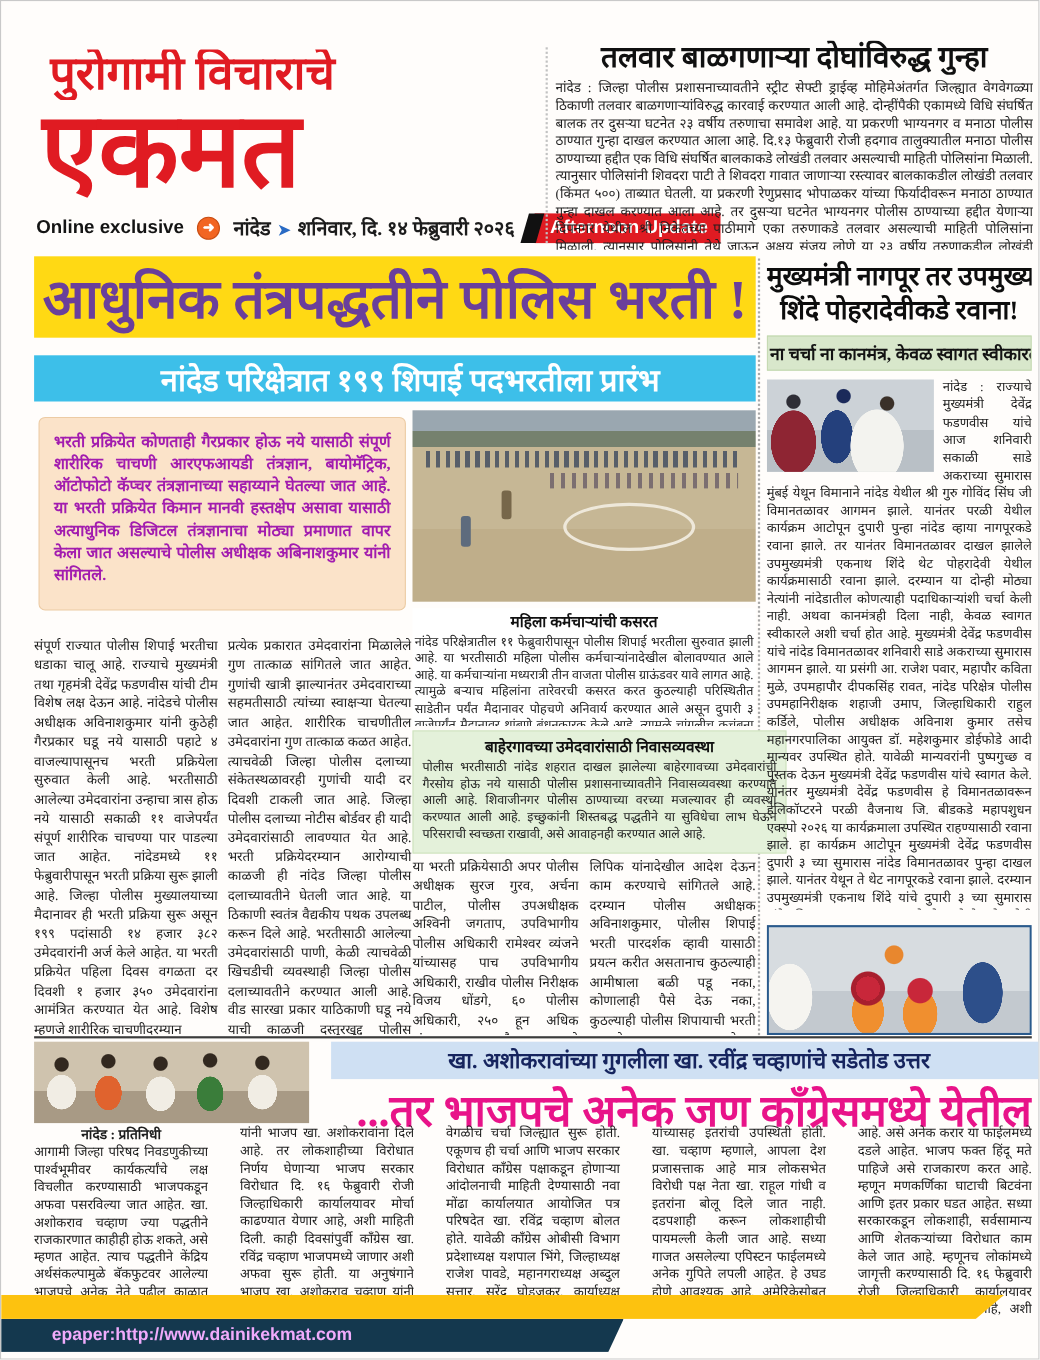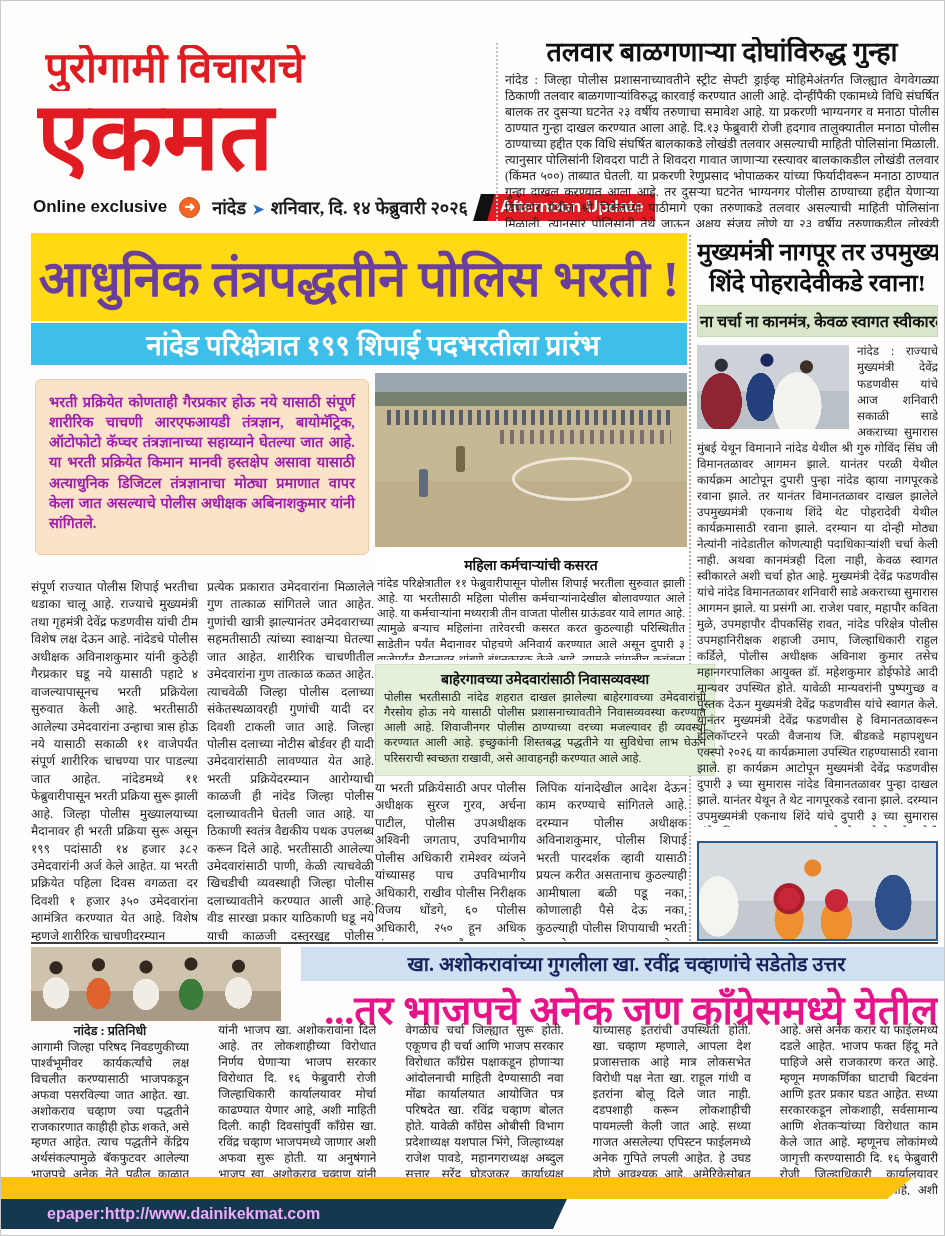--- a/index.html
+++ b/index.html
@@ -18,21 +18,21 @@
   .afternoon-badge { position:relative; margin-left:6px; background:#e01b22; color:#fff; font-family:"Liberation Sans","DejaVu Sans",sans-serif; font-weight:bold; font-size:17px; padding:3px 12px 4px 14px; white-space:nowrap; }
   .afternoon-badge::before { content:""; position:absolute; left:-9px; top:0; width:14px; height:100%; background:#111; transform:skewX(-16deg); }
 
   
   .v-divider-top { position:absolute; left:495px; top:42px; height:178px; border-left:2px dotted #c2c2c2; }
   .tr-article { position:absolute; left:504px; top:36px; width:434px; height:190px; overflow:hidden; }
   .tr-headline { font-size:27px; font-weight:bold; text-align:center; color:#101010; line-height:1.15; white-space:nowrap; overflow:hidden; }
   .tr-body { margin-top:5px; font-size:12.3px; line-height:1.30; text-align:justify; color:#1f1f1f; }
 
   
-  .band-yellow { position:absolute; left:30px; top:232px; width:656px; height:88px; background:#ffd914; display:flex; align-items:center; justify-content:center; overflow:hidden; }
+  .band-yellow { position:absolute; left:30px; top:232px; width:656px; height:74px; background:#ffd914; display:flex; align-items:center; justify-content:center; overflow:hidden; }
   .main-headline { font-size:50px; font-weight:bold; color:#6a3f9b; white-space:nowrap; }
   .band-cyan { position:absolute; left:30px; top:322px; width:656px; height:42px; background:#3dbfe9; display:flex; align-items:center; justify-content:center; overflow:hidden; }
   .sub-headline { font-size:28px; font-weight:bold; color:#ffffff; white-space:nowrap;margin-left:28px; }
   .v-divider { position:absolute; left:688px; top:234px; height:706px; border-left:2px dotted #a8a8a8; }
 
   
   .main-article { position:absolute; left:30px; top:372px; width:656px; height:568px; }
   .lead-box { position:absolute; left:4px; top:6px; width:334px; height:176px; background:#fbe3c9; border:1px solid #eccba4; border-radius:6px; padding:8px 13px; overflow:hidden; }
   .lead-byline { text-align:center; font-weight:bold; font-size:16.5px; color:#141414; }
   .lead-text { margin-top:4px; font-size:14.6px; line-height:1.38; text-align:justify; font-weight:600; color:#a21caf; }

